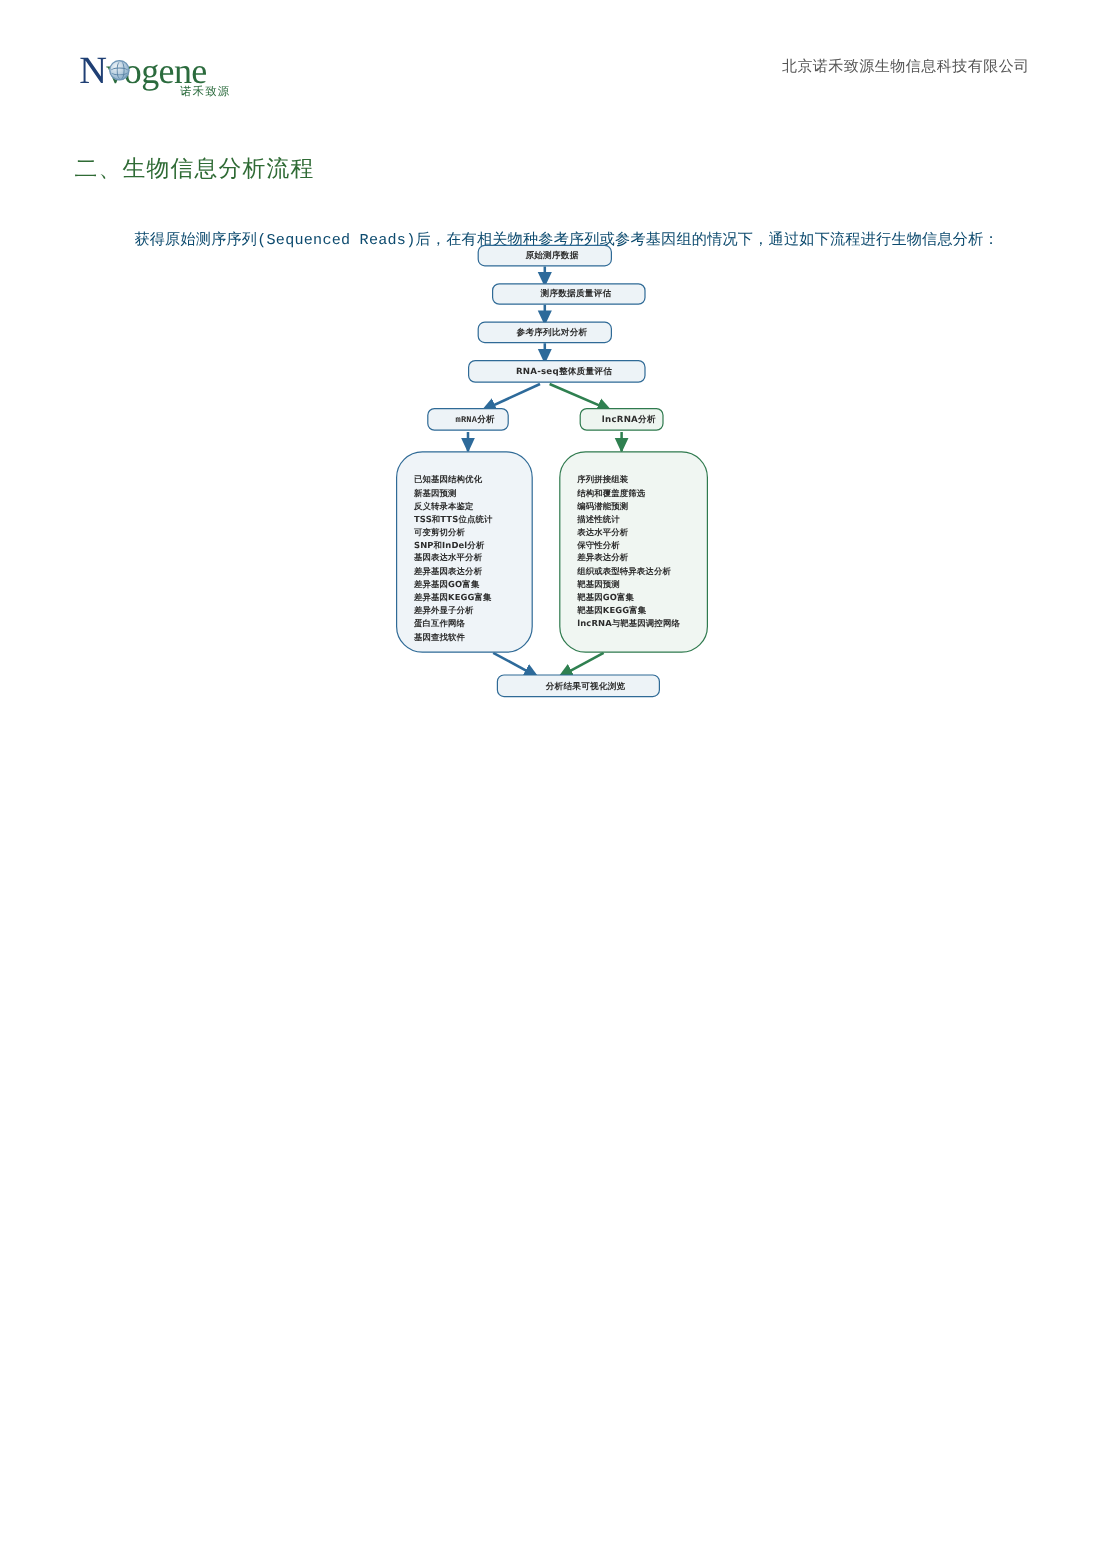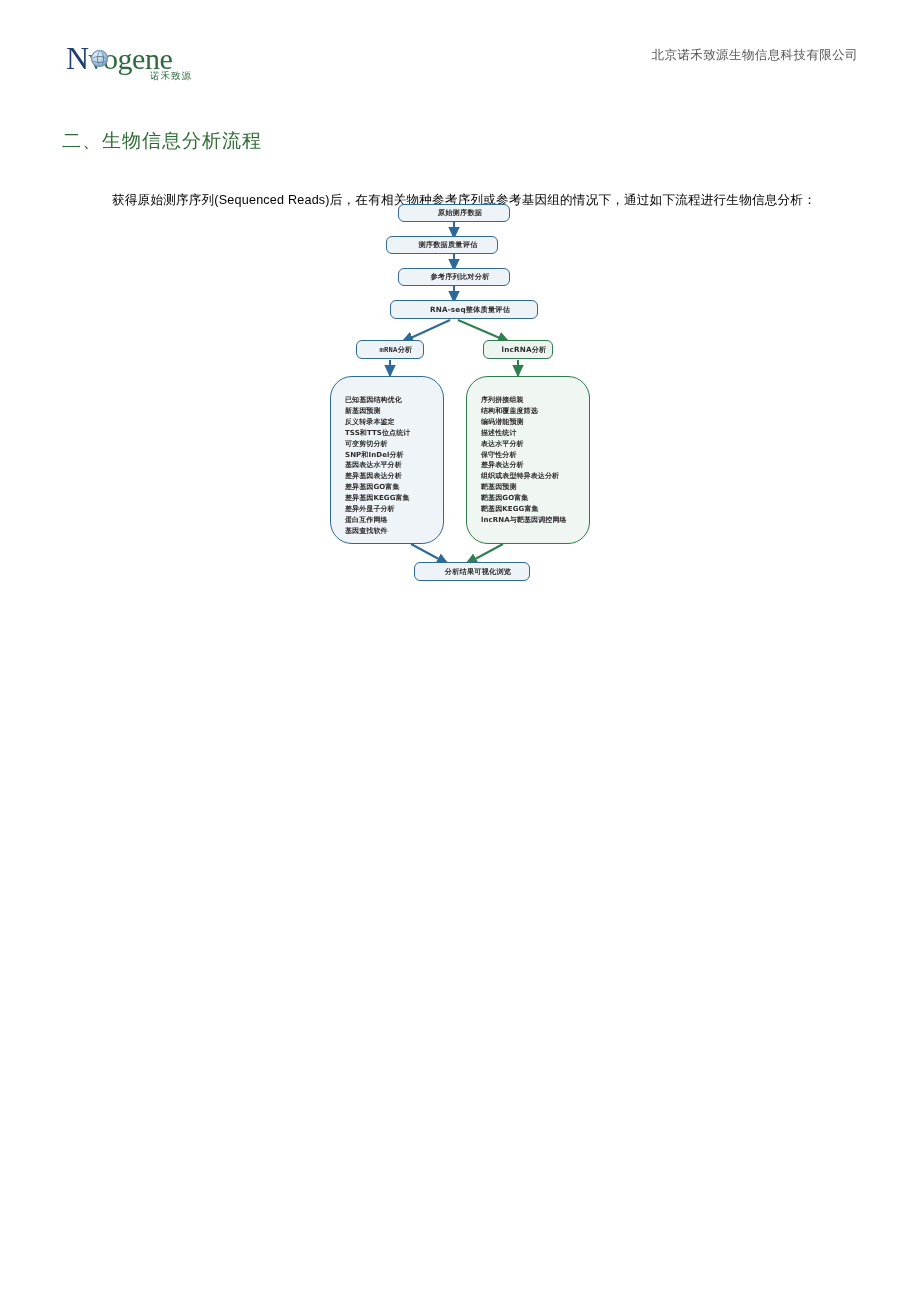--- a/index.html
+++ b/index.html
@@ -105,24 +105,24 @@
     letter-spacing: 1px;
     white-space: nowrap;
   }
 
   
   #intro-paragraph {
     position: absolute;
     left: 62px;
     top: 176px;
     width: 800px;
-    font-family: Liberation Sans, sans-serif;
+    font-family: Liberation Mono, monospace;
     font-size: 12.6px;
     line-height: 22px;
-    color: #000000;
+    color: #0c4a6e;
     text-indent: 50px;
     letter-spacing: 0.2px;
   }
 
   
   #flowchart {
     position: absolute;
     left: 318px;
     top: 196px;
     width: 300px;
@@ -223,21 +223,21 @@
 
     <line x1="72" y1="164" x2="72" y2="180" stroke="#2d6a9a" stroke-width="2.1" marker-end="url(#ah-blue)"></line>
     <line x1="200" y1="164" x2="200" y2="180" stroke="#2f8050" stroke-width="2.1" marker-end="url(#ah-green)"></line>
 
     <line x1="93" y1="348" x2="130" y2="368" stroke="#2d6a9a" stroke-width="2.1" marker-end="url(#ah-blue)"></line>
     <line x1="185" y1="348" x2="148" y2="368" stroke="#2f8050" stroke-width="2.1" marker-end="url(#ah-green)"></line>
   </svg>
 
   <div class="flow-node" style="left:80px; top:8px; width:112px; height:18px;">原始测序数据</div>
 
-  <div class="flow-node" style="left:68px; top:40px; width:112px; height:18px;">测序数据质量评估</div>
+  <div class="flow-node" style="left:92px; top:40px; width:128px; height:18px;">测序数据质量评估</div>
 
   <div class="flow-node" style="left:80px; top:72px; width:112px; height:18px;">参考序列比对分析</div>
 
   <div class="flow-node" style="left:72px; top:104px; width:148px; height:19px;">RNA-seq整体质量评估</div>
 
   <div class="flow-node" style="left:38px; top:144px; width:68px; height:19px;font-family:Liberation Mono, monospace;">mRNA分析</div>
 
   <div class="flow-node green" style="left:165px; top:144px; width:70px; height:19px;">lncRNA分析</div>
 
   <div class="flow-panel green" style="left:148px; top:180px; width:124px; height:168px;">
@@ -268,15 +268,15 @@
       <li>基因表达水平分析</li>
       <li>差异基因表达分析</li>
       <li>差异基因GO富集</li>
       <li>差异基因KEGG富集</li>
       <li>差异外显子分析</li>
       <li>蛋白互作网络</li>
       <li>基因查找软件</li>
     </ul>
   </div>
 
-  <div class="flow-node" style="left:96px; top:366px; width:116px; height:19px;">分析结果可视化浏览</div>
+  <div class="flow-node" style="left:96px; top:366px; width:136px; height:19px;">分析结果可视化浏览</div>
 
 </div>
 
 </body></html>

